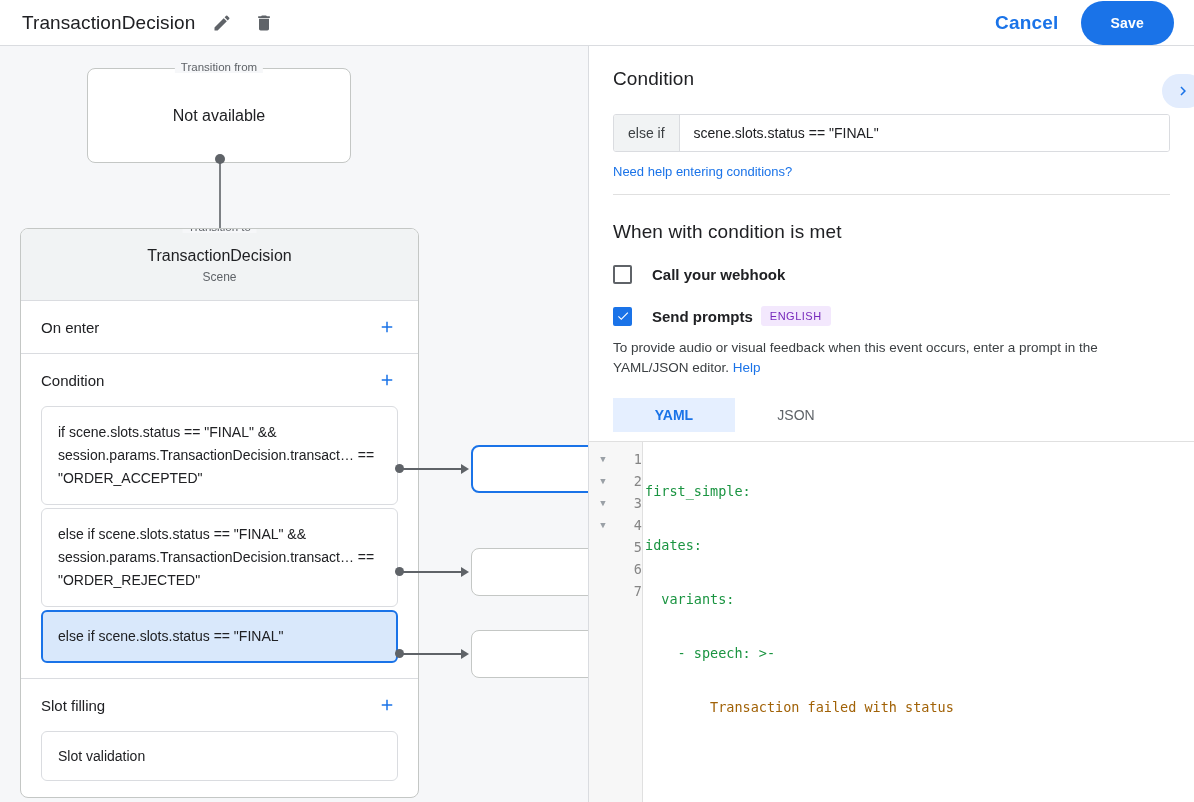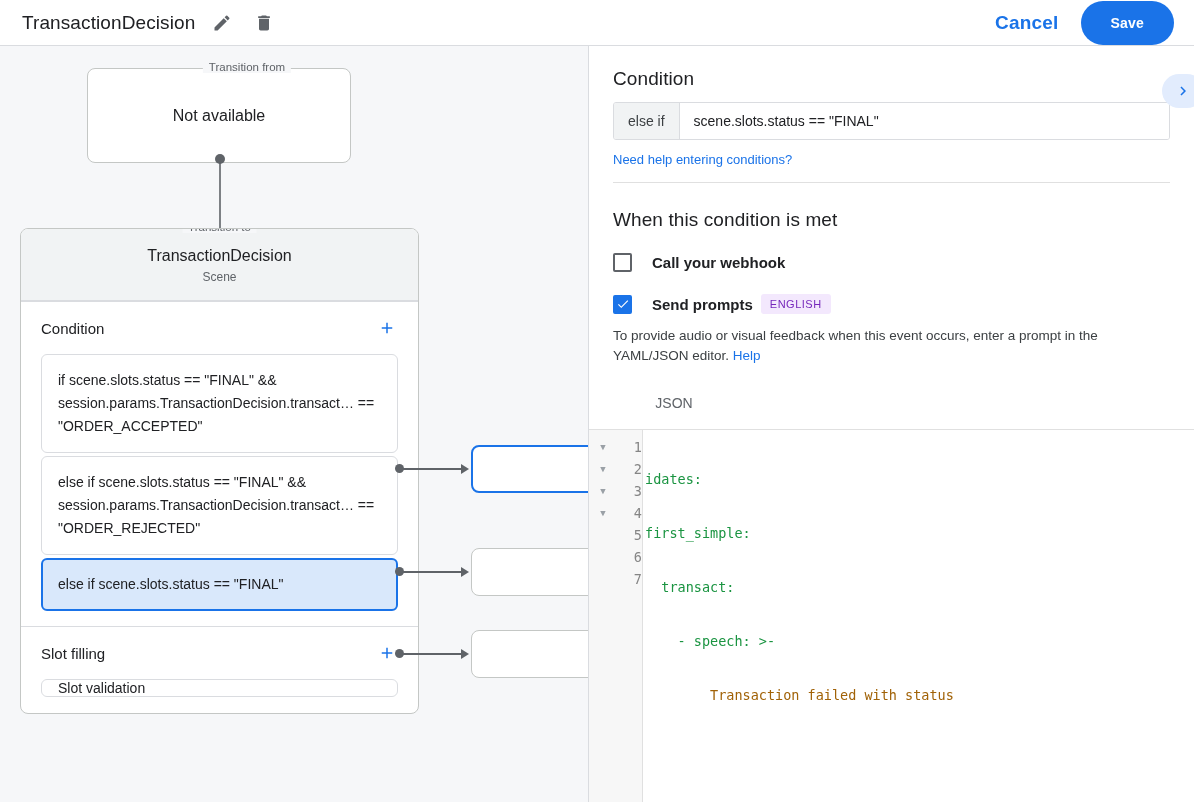--- a/index.html
+++ b/index.html
@@ -49,21 +49,20 @@
   
   .fset { position: absolute; }
   .fset-box {
     border: 1px solid #c4c7c5; border-radius: 8px;
     position: relative; width: 100%; height: 100%;
   }
   .fset-legend {
     position: absolute; top: -8px; left: 50%; transform: translateX(-50%);
     background: #f6f7f9; padding: 0 6px; font-size: 11.5px; color: #5f6368;
     white-space: nowrap;
-    margin-left: 28px;
   }
   .trans-from { left: 87px; top: 22px; width: 264px; height: 95px; }
   .trans-from .fset-box { background: #ffffff; }
   .trans-from .body {
     display: flex; align-items: center; justify-content: center;
     height: 100%; font-size: 16px; color: #202124;
   }
 
   .arrow-wrap { position: absolute; left: 213px; top: 108px; width: 14px; height: 120px; }
 
@@ -102,21 +101,21 @@
     word-break: break-word;
   }
   .cond-item.selected {
     background: #d9e8fb; border: 2px solid #1a73e8;
     padding: 13px 15px;
   }
 
   .slot-list { padding: 0 20px 16px; }
   .slot-item {
     border: 1px solid #dadce0; border-radius: 6px; background: #ffffff;
-    padding: 0 16px; font-size: 14px; color: #202124;
+    padding: 16px 16px; font-size: 14px; color: #202124;
   }
 
   
   .stub {
     position: absolute; left: 471px; width: 190px; height: 48px;
     border: 1px solid #c4c7c5; border-radius: 8px; background: #ffffff;
   }
   .stub.active { border: 2px solid #1a73e8; }
   .conn { position: absolute; height: 2px; background: #5f6368; }
   .conn-dot {
@@ -136,21 +135,21 @@
   }
   .panel-sec { padding: 22px 24px 0 24px; position: relative; }
   .panel-title { font-size: 19px; color: #202124; letter-spacing: .1px; }
   .chevron-pill {
     position: absolute; right: -10px; top: 28px;
     width: 42px; height: 34px; border-radius: 20px;
     background: #e2ecfd; display: flex; align-items: center;
     justify-content: center; cursor: pointer; border: none;
   }
   .cond-input-row {
-    display: flex; margin-top: 12px; border: 1px solid #dadce0;
+    display: flex; margin-top: 24px; border: 1px solid #dadce0;
     border-radius: 3px; height: 38px; overflow: hidden;
   }
   .cond-prefix {
     background: #f1f3f4; border-right: 1px solid #dadce0;
     display: flex; align-items: center; padding: 0 14px;
     font-size: 14px; color: #3c4043;
   }
   .cond-input {
     flex: 1; border: none; outline: none; padding: 0 14px;
     font-size: 14px; color: #202124; font-family: "Liberation Sans", sans-serif;
@@ -257,20 +256,28 @@
         </svg>
       </div>
 
       <div class="node-card">
         <div class="node-head">
           <div class="node-head-legend">Transition to</div>
           <div class="node-title">TransactionDecision</div>
           <div class="node-sub">Scene</div>
         </div>
 
+        <div class="section-row">
+          <span class="section-label">On enter</span>
+          <button class="plus-btn">
+            <svg width="18" height="18" viewBox="0 0 24 24" aria-hidden="true">
+                <path fill="#1a73e8" d="M19 13h-6v6h-2v-6H5v-2h6V5h2v6h6v2z"></path>
+              </svg>
+          </button>
+        </div>
         <div class="sec-divider"></div>
 
         <div class="section-row">
           <span class="section-label">Condition</span>
           <button class="plus-btn">
             <svg width="18" height="18" viewBox="0 0 24 24" aria-hidden="true">
                 <path fill="#1a73e8" d="M19 13h-6v6h-2v-6H5v-2h6V5h2v6h6v2z"></path>
               </svg>
           </button>
         </div>
@@ -325,21 +332,21 @@
 
       <div class="cond-input-row">
         <div class="cond-prefix">else if</div>
         <input class="cond-input" type="text" value="scene.slots.status == &quot;FINAL&quot;" style="">
       </div>
       <a class="help-link">Need help entering conditions?</a>
       <div class="panel-divider"></div>
     </div>
 
     <div class="sec2">
-      <div class="sec2-title">When this condition is met</div>
+      <div class="sec2-title">When with condition is met</div>
 
       <div class="check-row">
         <div class="cbox"></div>
         <span class="check-label">Call your webhook</span>
       </div>
 
       <div class="check-row">
         <div class="cbox checked">
           <svg width="14" height="14" viewBox="0 0 24 24" aria-hidden="true">
               <path fill="#ffffff" d="M9 16.17 4.83 12l-1.42 1.41L9 19 21 7l-1.41-1.41z"></path>
@@ -348,20 +355,21 @@
         <span class="check-label">Send prompts</span>
         <span class="lang-badge">ENGLISH</span>
       </div>
 
       <div class="sec2-desc">
         <span>To provide audio or visual feedback when this event occurs, enter a prompt in the YAML/JSON editor.</span>
         <a>Help</a>
       </div>
 
       <div class="tabs">
+        <button class="tab active">YAML</button>
         <button class="tab">JSON</button>
       </div>
     </div>
 
     <div class="editor">
       <div class="fold-col">
         <div class="fold-arrow">▼</div>
         <div class="fold-arrow">▼</div>
         <div class="fold-arrow">▼</div>
         <div class="fold-arrow">▼</div>
@@ -372,23 +380,23 @@
       <div class="gutter">
         <div>1</div>
         <div>2</div>
         <div>3</div>
         <div>4</div>
         <div>5</div>
         <div>6</div>
         <div>7</div>
       </div>
       <div class="code">
+        <div class="ln tok-key">first_simple:</div>
         <div class="ln tok-key">idates:</div>
-        <div class="ln tok-key">first_simple:</div>
-        <div class="ln tok-key">  transact:</div>
+        <div class="ln tok-key">  variants:</div>
         <div class="ln tok-key">    - speech: &gt;-</div>
         <div class="ln tok-txt">        Transaction failed with status</div>
         
       </div>
     </div>
 
   </div>
 </div>
 
 </body></html>

